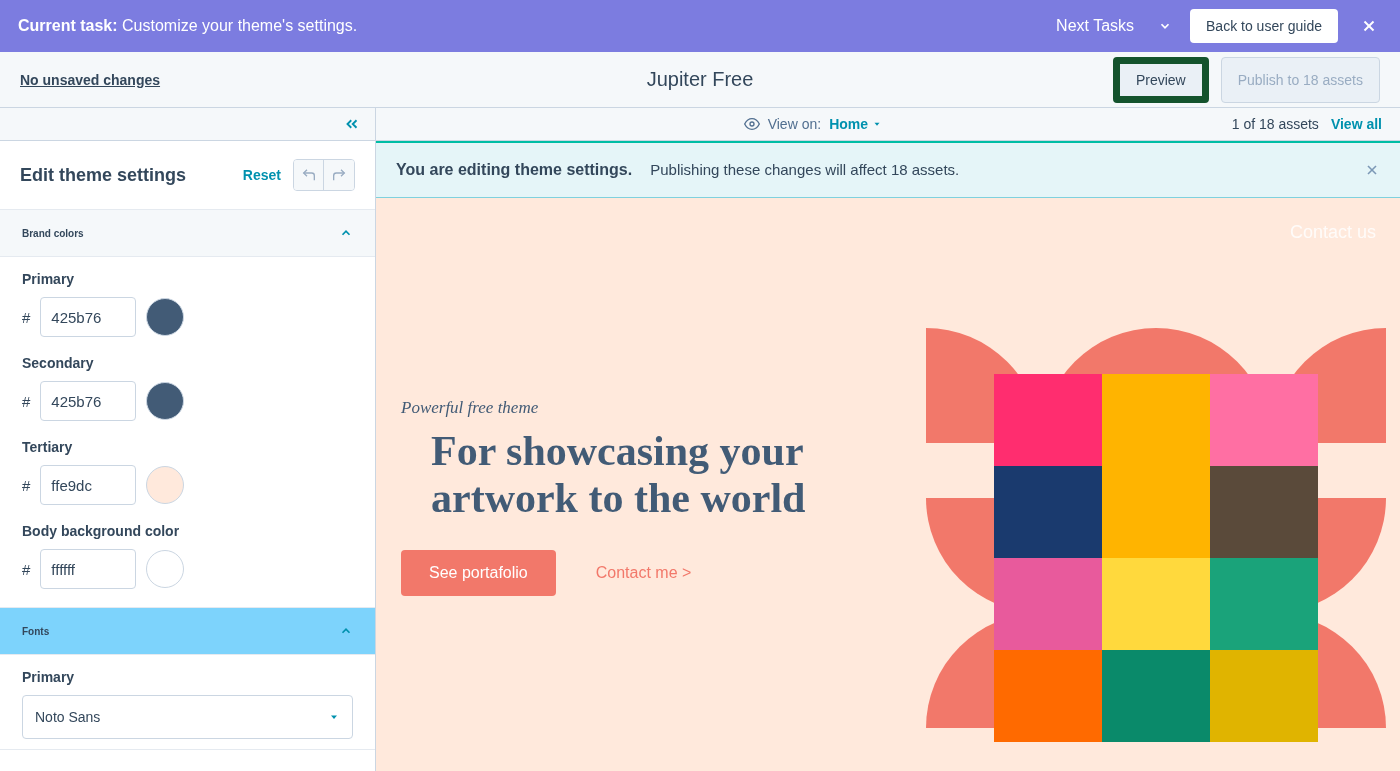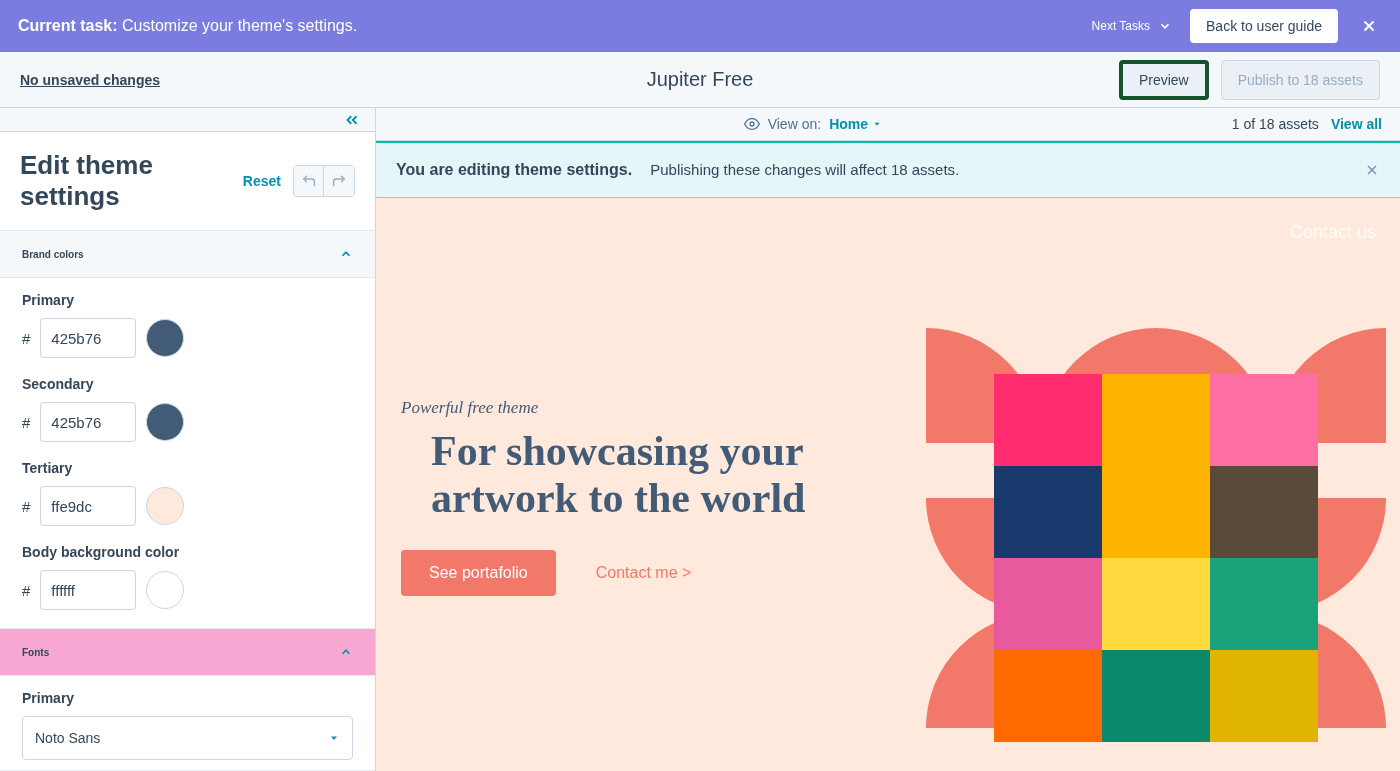--- a/index.html
+++ b/index.html
@@ -3,49 +3,49 @@
 <meta charset="utf-8">
 <style>
 * { margin: 0; padding: 0; box-sizing: border-box; }
 body { font-family: -apple-system, BlinkMacSystemFont, "Segoe UI", Helvetica, Arial, sans-serif; font-size: 14px; color: #33475b; background: #f5f8fa; overflow: hidden; width: 1400px; height: 771px; }
 
 
 .task-bar { background: #7c7ce0; height: 52px; display: flex; align-items: center; padding: 0 18px; color: #fff; justify-content: space-between; }
 .task-left { font-size: 16px; }
 .task-left b { font-weight: 700; }
 .task-right { display: flex; align-items: center; gap: 18px; }
-.next-tasks { display: flex; align-items: center; gap: 8px; font-size: 12px; font-weight: 500; cursor: pointer; }
+.next-tasks { display: flex; align-items: center; gap: 24px; font-size: 16px; font-weight: 500; cursor: pointer; }
 .back-guide { background: #fff; color: #33475b; border: none; border-radius: 4px; padding: 9px 16px; font-size: 14px; font-weight: 500; cursor: pointer; }
 .close-x { font-size: 22px; cursor: pointer; font-weight: 300; padding: 0 4px; }
 
 
 .header-row { height: 56px; display: flex; align-items: center; justify-content: space-between; padding: 0 20px; background: #f5f8fa; border-bottom: 1px solid #cbd6e2; }
 .unsaved { text-decoration: underline; font-weight: 600; color: #33475b; cursor: pointer; }
 .site-title { font-size: 20px; font-weight: 500; color: #33475b; position: absolute; left: 50%; transform: translateX(-50%); }
 .header-actions { display: flex; gap: 12px; }
-.btn-preview { background: #eaf0f6; border: 4px solid #14532d; color: #33475b; border-radius: 4px; padding: 8px 16px; font-size: 14px; cursor: pointer; }
+.btn-preview { background: #eaf0f6; border: 7px solid #14532d; color: #33475b; border-radius: 4px; padding: 8px 16px; font-size: 14px; cursor: pointer; }
 .btn-publish { background: #eaf0f6; border: 1px solid #cbd6e2; color: #99acc2; border-radius: 4px; padding: 8px 16px; font-size: 14px; cursor: not-allowed; }
 
 
 .main { display: flex; height: calc(771px - 52px - 56px); }
 
 
 .sidebar { width: 376px; background: #fff; border-right: 1px solid #cbd6e2; display: flex; flex-direction: column; overflow-y: auto; }
 .collapse-row { height: 33px; border-bottom: 1px solid #cbd6e2; display: flex; justify-content: flex-end; align-items: center; padding-right: 14px; background: #f5f8fa; }
 .collapse-btn { color: #0091ae; cursor: pointer; font-size: 16px; }
 .panel-header { display: flex; align-items: center; justify-content: space-between; padding: 18px 20px; border-bottom: 1px solid #e5eaf0; }
-.panel-title { font-size: 26px; font-weight: 700; color: #33475b; }
+.panel-title { font-size: 18px; font-weight: 700; color: #33475b; }
 .panel-header-right { display: flex; align-items: center; gap: 12px; }
 .reset-link { color: #0091ae; font-weight: 600; cursor: pointer; }
 .undo-redo { display: flex; border: 1px solid #cbd6e2; border-radius: 4px; overflow: hidden; }
 .undo-redo span { width: 30px; height: 30px; display: flex; align-items: center; justify-content: center; background: #f5f8fa; color: #99acc2; cursor: pointer; }
 .undo-redo span:first-child { border-right: 1px solid #cbd6e2; }
 
 .section-head { display: flex; justify-content: space-between; align-items: center; padding: 16px 22px; border-bottom: 1px solid #e5eaf0; cursor: pointer; background: #f5f8fa; }
-.section-head.white { background: #f9a8d4; text-align: center; }
+.section-head.white { background: #7dd3fc; text-align: center; }
 .section-title { font-weight: 700; font-size: 10px; color: #33475b; }
 .section-chev { color: #0091ae; }
 
 .section-body { padding: 14px 22px 18px; border-bottom: 1px solid #e5eaf0; }
 .field-label { font-weight: 700; font-size: 14px; color: #33475b; margin-bottom: 10px; }
 .color-row { display: flex; align-items: center; gap: 10px; margin-bottom: 18px; }
 .hash { color: #33475b; font-size: 15px; }
 .color-input { width: 96px; height: 40px; border: 1px solid #cbd6e2; border-radius: 4px; padding: 0 10px; font-size: 15px; color: #33475b; }
 .swatch { width: 38px; height: 38px; border-radius: 50%; border: 1px solid #cbd6e2; }
 .font-select { width: 100%; height: 44px; border: 1px solid #cbd6e2; border-radius: 4px; padding: 0 12px; display: flex; align-items: center; justify-content: space-between; cursor: pointer; background: #fff; }

